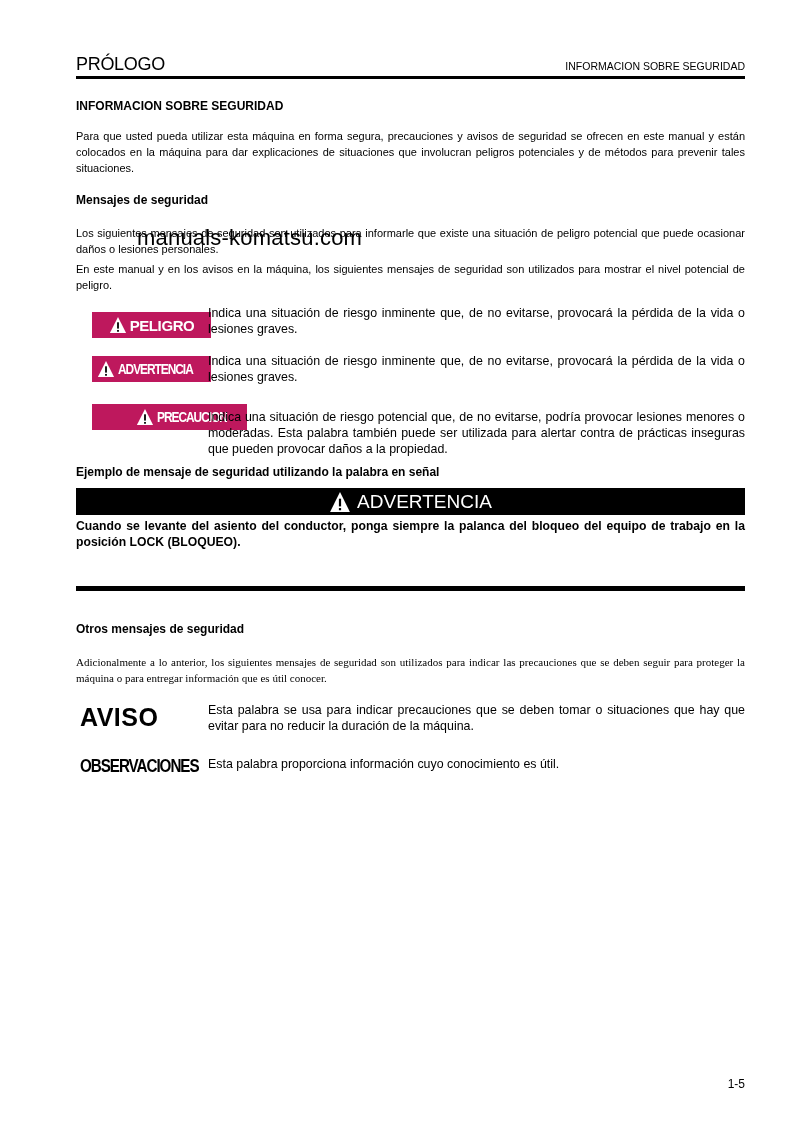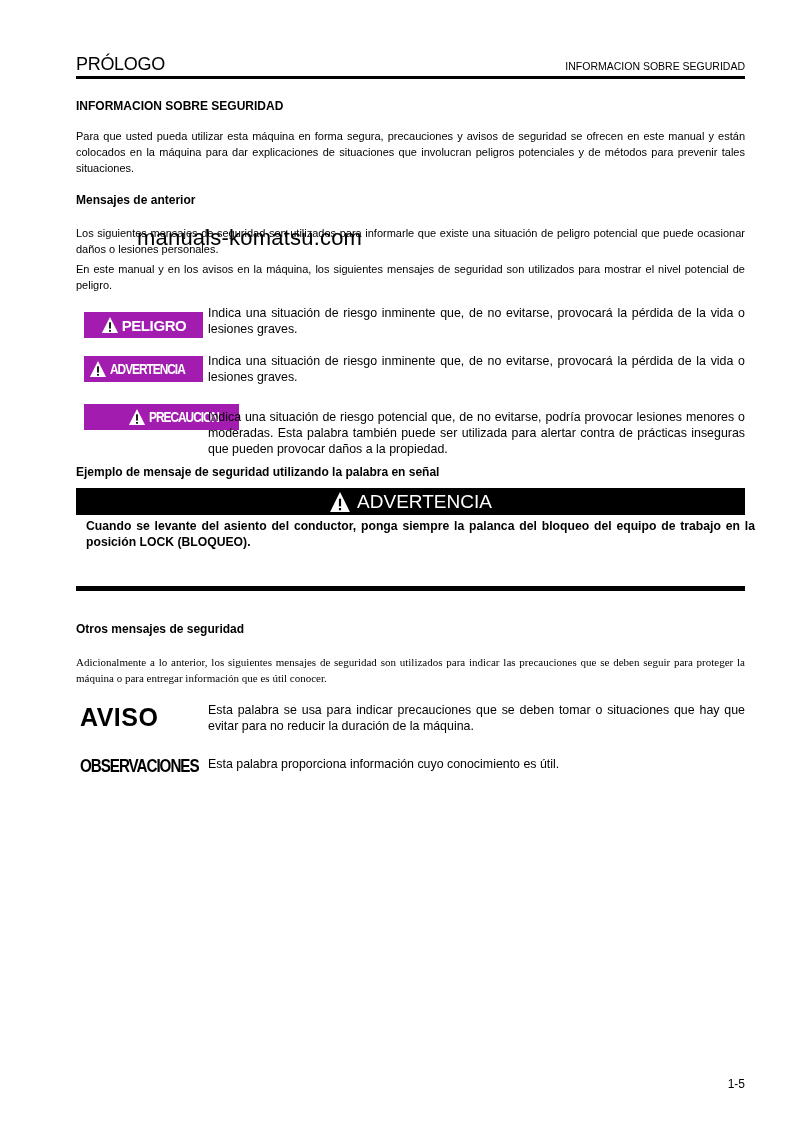--- a/index.html
+++ b/index.html
@@ -8,31 +8,31 @@
   .page { position:absolute; left:76px; top:0; width:669px; }
   .header { position:absolute; top:54px; left:0; width:669px; height:22px; border-bottom:3px solid #000; }
   .header-title { position:absolute; left:0; top:0; font-size:18px; letter-spacing:-0.3px; }
   .header-section { position:absolute; right:0; top:6px; font-size:10.5px; }
   .abs { position:absolute; left:0; width:669px; }
   .h-main { font-size:12px; font-weight:bold; }
   .h-sub { font-size:12px; font-weight:bold; }
   .p { font-size:11px; line-height:16px; text-align:justify; }
   .watermark { position:absolute; left:137px; top:225px; font-size:22px; color:#000; letter-spacing:0.2px; }
   .sig-row { position:absolute; left:0; width:669px; }
-  .badge { position:absolute; left:8px; width:119px; height:26px; background:#a21caf; color:#fff;
+  .badge { position:absolute; left:16px; width:119px; height:26px; background:#be185d; color:#fff;
            display:flex; align-items:center; justify-content:center; font-weight:bold; }
   .badge .tri { width:18px; height:18px; margin-right:3px; }
   .badge-text { font-size:15px; letter-spacing:-0.4px; }
   .badge-text.narrow { font-size:14px; letter-spacing:-1.2px; font-weight:bold; transform:scaleX(0.85); transform-origin:left center; }
   .sig-desc { position:absolute; left:132px; width:537px; font-size:12.4px; line-height:16px; text-align:justify; }
   .warnbox-bar { position:absolute; left:0; top:488px; width:669px; height:27px; background:#000; color:#fff;
                  display:flex; align-items:center; justify-content:center; }
   .warnbox-bar .tri { width:22px; height:22px; margin-right:6px; }
   .warnbox-title { font-size:19px; }
-  .warnbox-body { position:absolute; left:10px; top:518px; width:669px; font-size:12.2px; line-height:16px;
+  .warnbox-body { position:absolute; left:0; top:518px; width:669px; font-size:12.2px; line-height:16px;
                   font-weight:bold; text-align:justify; }
   .warnbox-rule { position:absolute; left:0; top:586px; width:669px; height:5px; background:#000; }
   .aviso-label { position:absolute; left:4px; top:703px; font-size:25px; font-weight:bold; letter-spacing:0.5px;text-align:right; }
   .obs-label { position:absolute; left:4px; top:755px; font-size:19px; font-weight:bold; letter-spacing:-1.3px;
                transform:scaleX(0.8); transform-origin:left center; }
   .page-num { position:absolute; right:0; top:1077px; font-size:12px; font-weight:normal; }
 </style>
 </head>
 <body>
 
@@ -40,21 +40,21 @@
 
   <div class="header">
     <span class="header-title">PRÓLOGO</span>
     <span class="header-section">INFORMACION SOBRE SEGURIDAD</span>
   </div>
 
   <div class="abs h-main" style="top:99px;">INFORMACION SOBRE SEGURIDAD</div>
 
   <div class="abs p" style="top:128px;">Para que usted pueda utilizar esta máquina en forma segura, precauciones y avisos de seguridad se ofrecen en este manual y están colocados en la máquina para dar explicaciones de situaciones que involucran peligros potenciales y de métodos para prevenir tales situaciones.</div>
 
-  <div class="abs h-sub" style="top:193px;">Mensajes de anterior</div>
+  <div class="abs h-sub" style="top:193px;">Mensajes de seguridad</div>
 
   <div class="abs p" style="top:225px;">Los siguientes mensajes de seguridad son utilizados para informarle que existe una situación de peligro potencial que puede ocasionar daños o lesiones personales.</div>
   <div class="abs p" style="top:261px;">En este manual y en los avisos en la máquina, los siguientes mensajes de seguridad son utilizados para mostrar el nivel potencial de peligro.</div>
 
   <div class="sig-row" style="top:305px;">
     <div class="badge" style="top:7px;">
       <svg class="tri" viewBox="0 0 20 20">
           <polygon points="10,1 19,19 1,19" fill="#fff"></polygon>
           <rect x="9" y="7" width="2" height="7" fill="#000"></rect>
           <rect x="9" y="15.5" width="2" height="2" fill="#000"></rect>

